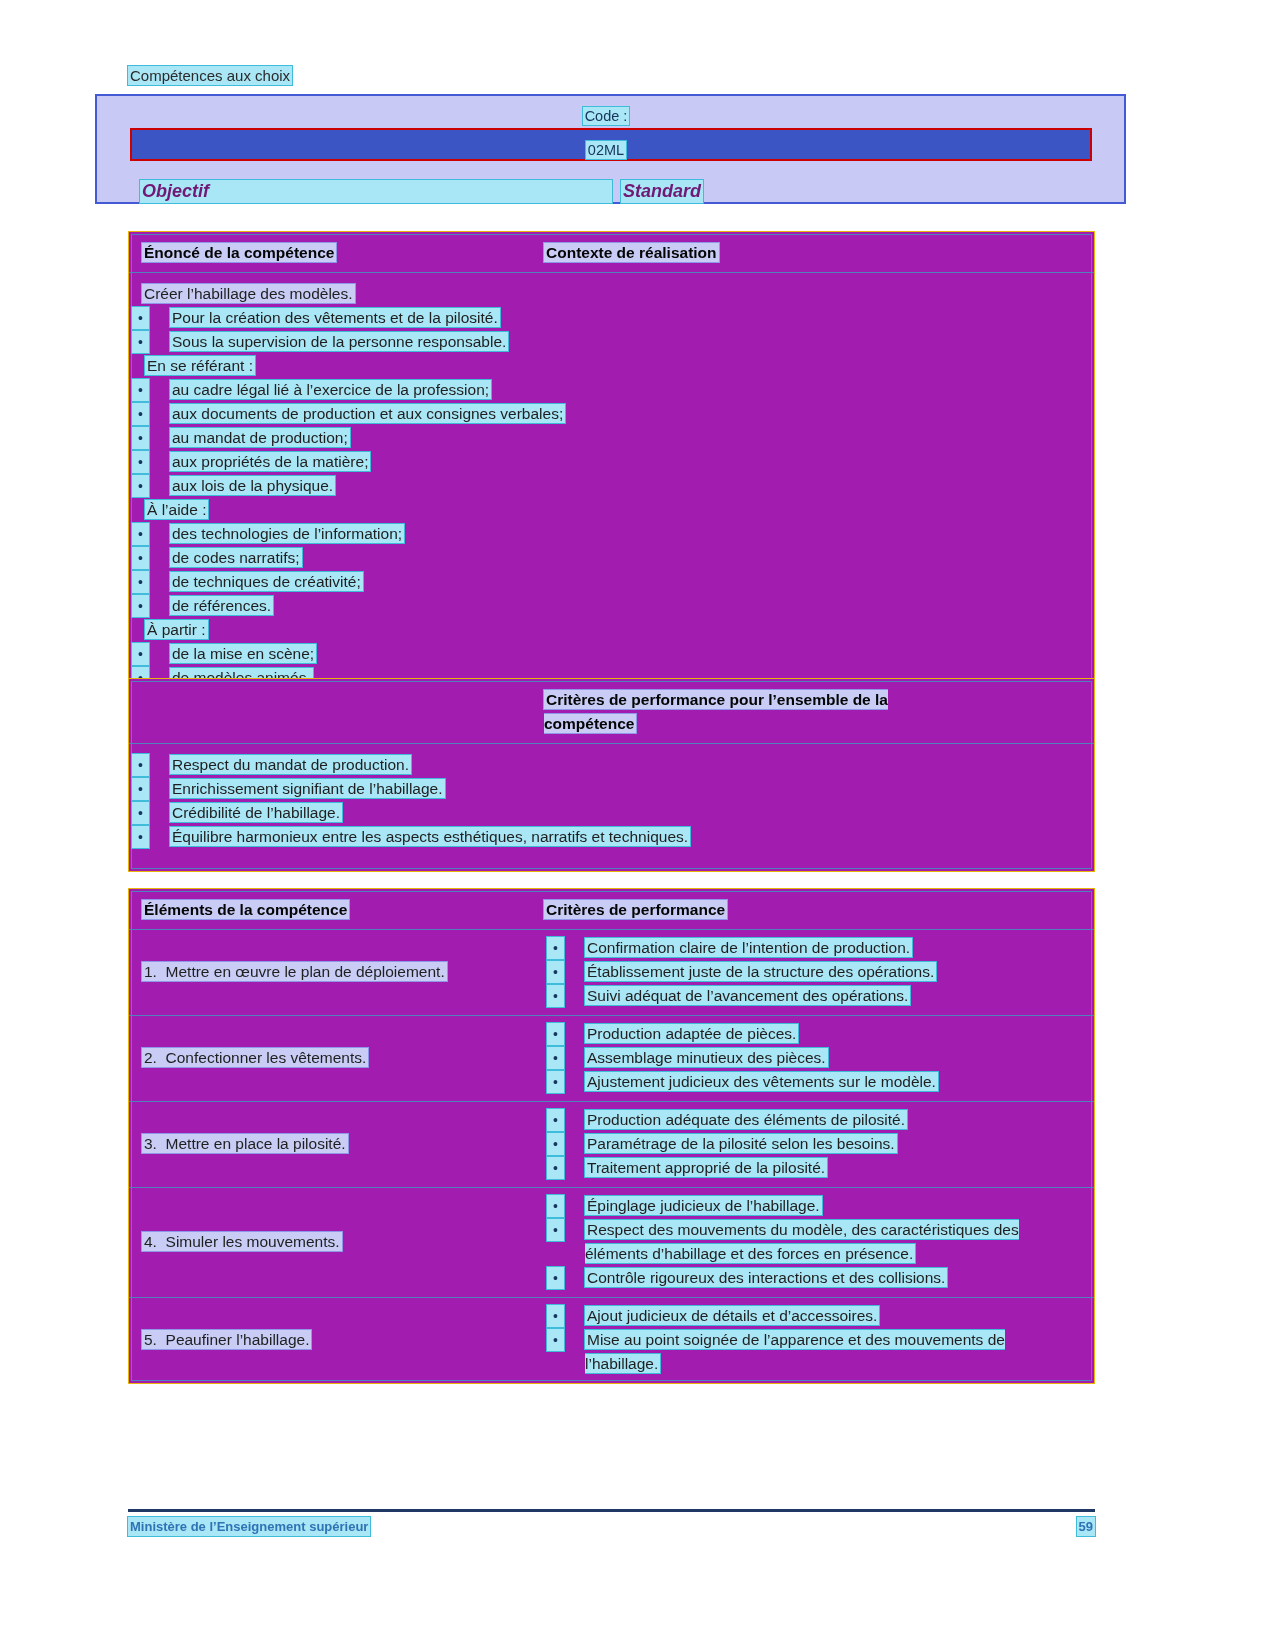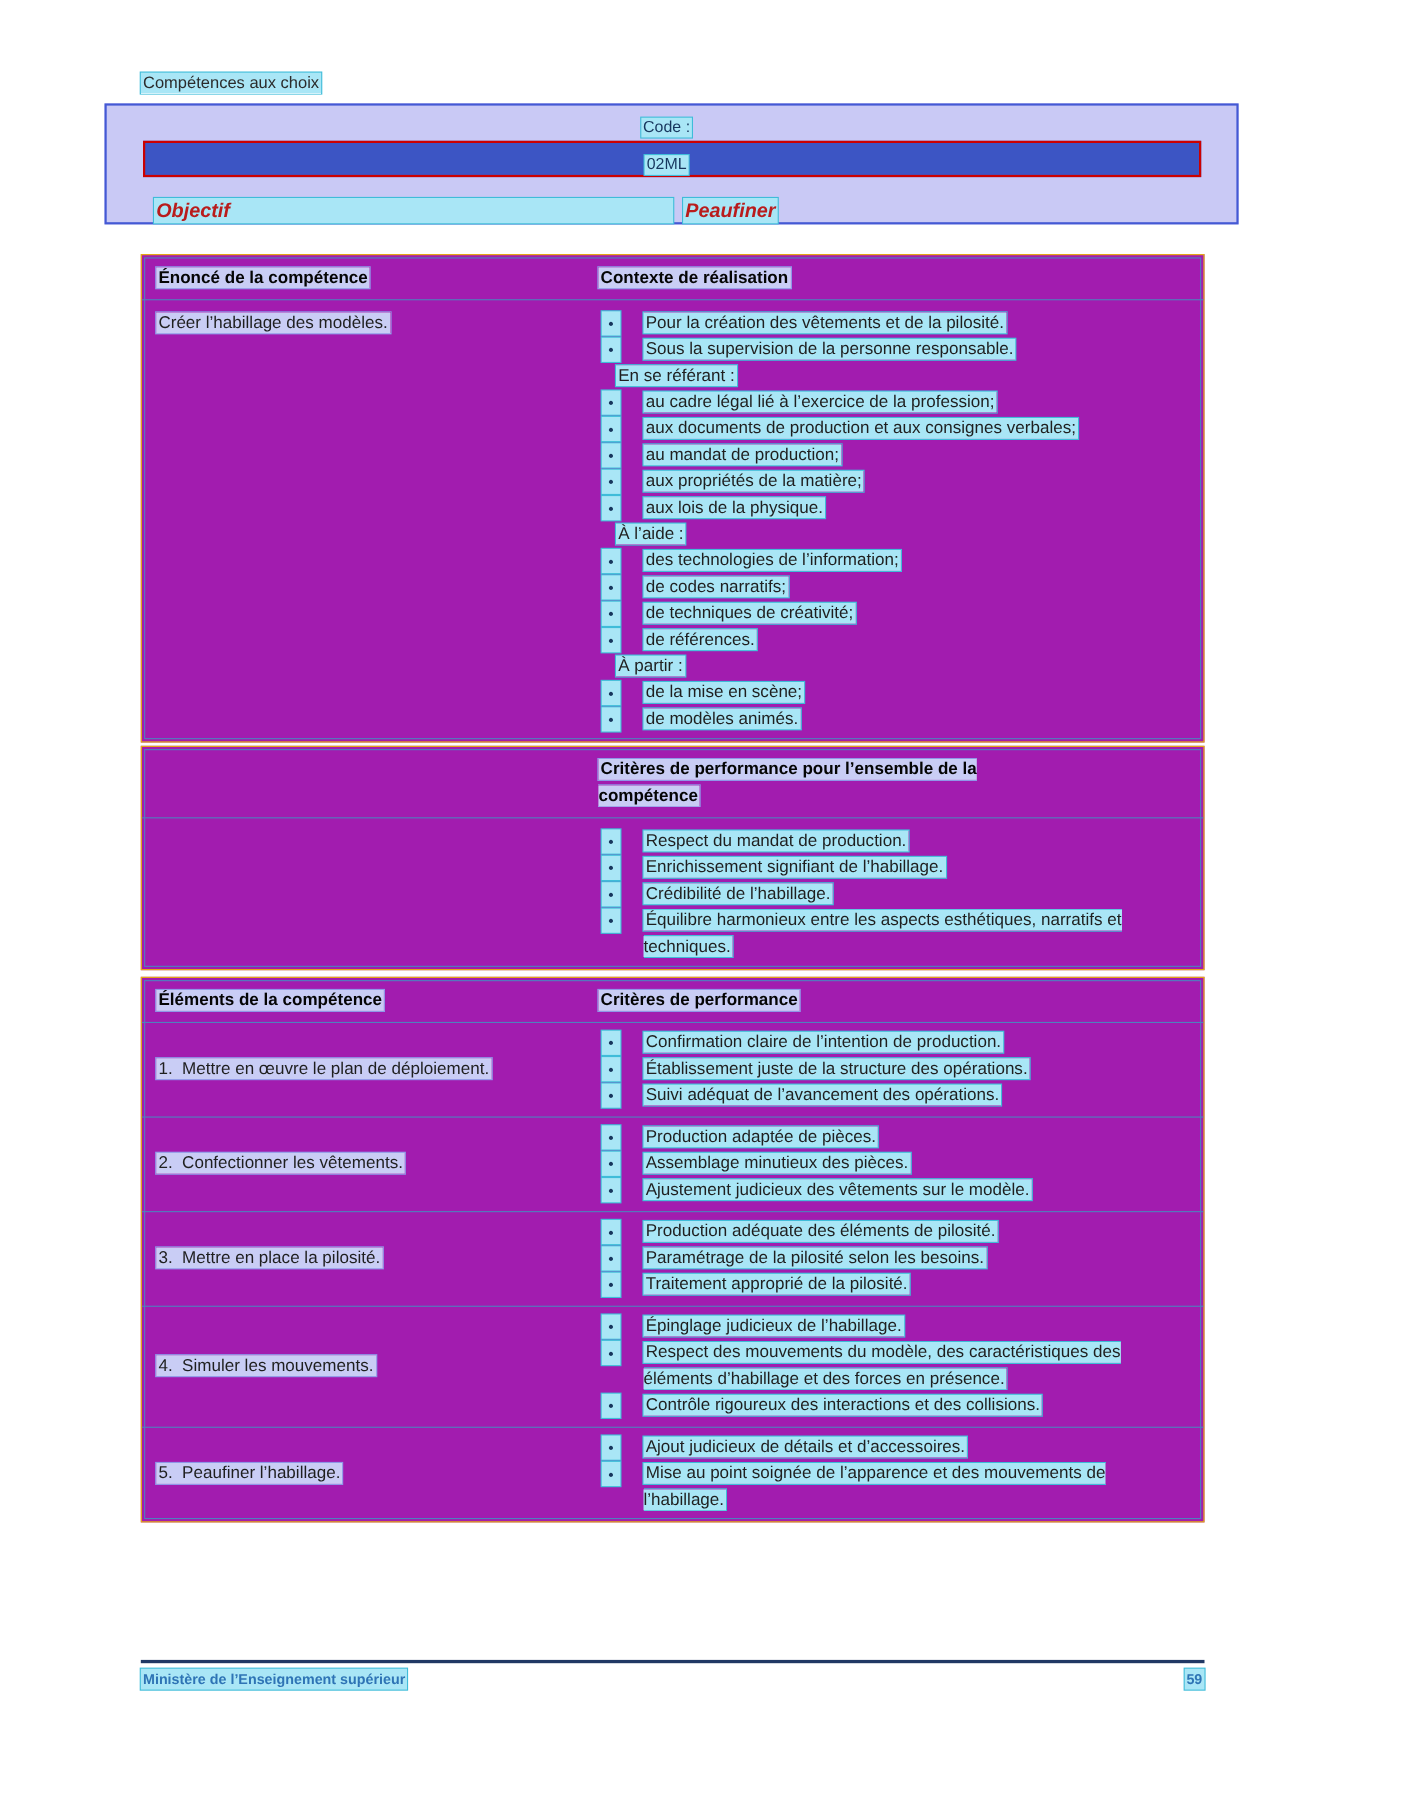--- a/index.html
+++ b/index.html
@@ -19,35 +19,35 @@
     position:absolute;left:95px;top:94px;width:1031px;height:110px;
     background:#c9c9f5;border:2px solid #4459d4;box-sizing:border-box;
   }
   .code-box{
     position:absolute;left:33px;top:32px;width:962px;height:33px;
     background:#3c55c4;border:2px solid #cc0000;box-sizing:border-box;
     display:flex;align-items:center;justify-content:flex-end;gap:16px;
     padding-right:10px;font-size:14.5px;color:#17365d;flex-direction:column;
   }
   .banner-titles{position:absolute;left:43px;top:84px;display:flex;align-items:flex-start;}
-  .title-word{font-size:18px;font-weight:bold;font-style:italic;color:#b91c1c;line-height:21px;}
+  .title-word{font-size:18px;font-weight:bold;font-style:italic;color:#701a75;line-height:21px;}
   .objectif{display:inline-block;width:468px;margin-right:9px;}
 
   
   .tbl{
     position:absolute;left:128px;width:967px;border:1px solid #eab308;
     box-sizing:border-box;background:#a21caf;
   }
   .tbl::before{content:"";position:absolute;inset:2px;border:1px solid #4f81bd;pointer-events:none;}
   #table1{top:231px;min-height:428px;}
   #table2{top:678px;min-height:194px;}
   #table3{top:888px;min-height:470px;}
 
   .tbl-head{display:flex;align-items:flex-start;padding:9px 0 7px;border-bottom:1px solid #4f81bd;}
-  .tbl-body{display:flex;align-items:flex-start;padding:9px 0 8px;}
+  .tbl-body{display:flex;align-items:flex-start;padding:9px 0 8px;flex-direction:column;}
   .cell-left{width:415px;flex:none;padding-left:13px;box-sizing:border-box;line-height:24px;}
   .cell-right{flex:1 1 auto;padding-right:16px;line-height:24px;}
   .head-text{font-weight:bold;font-size:15.5px;color:#050505;line-height:24px;}
   #table2 .tbl-head .cell-right{padding-right:110px;}
 
   
   .line{position:relative;padding-left:41px;line-height:24px;}
   .line.no-bullet{padding-left:16px;}
   .line .bullet{
     position:absolute;left:3px;top:1px;width:13px;text-align:center;
@@ -78,21 +78,21 @@
     <span class="hl-cyan">Compétences aux choix</span>
   </div>
 
   <div class="banner">
     <div class="code-box">
       <span class="hl-cyan">Code :</span>
       <span class="hl-cyan">02ML</span>
     </div>
     <div class="banner-titles">
       <span class="title-word objectif hl-cyan">Objectif</span>
-      <span class="title-word hl-cyan">Peaufiner</span>
+      <span class="title-word hl-cyan">Standard</span>
     </div>
   </div>
 
   <div class="tbl" id="table1">
     <div class="tbl-head">
       <div class="cell-left">
         <span class="hl-lav head-text">Énoncé de la compétence</span>
       </div>
       <div class="cell-right">
         <span class="hl-lav head-text">Contexte de réalisation</span>

